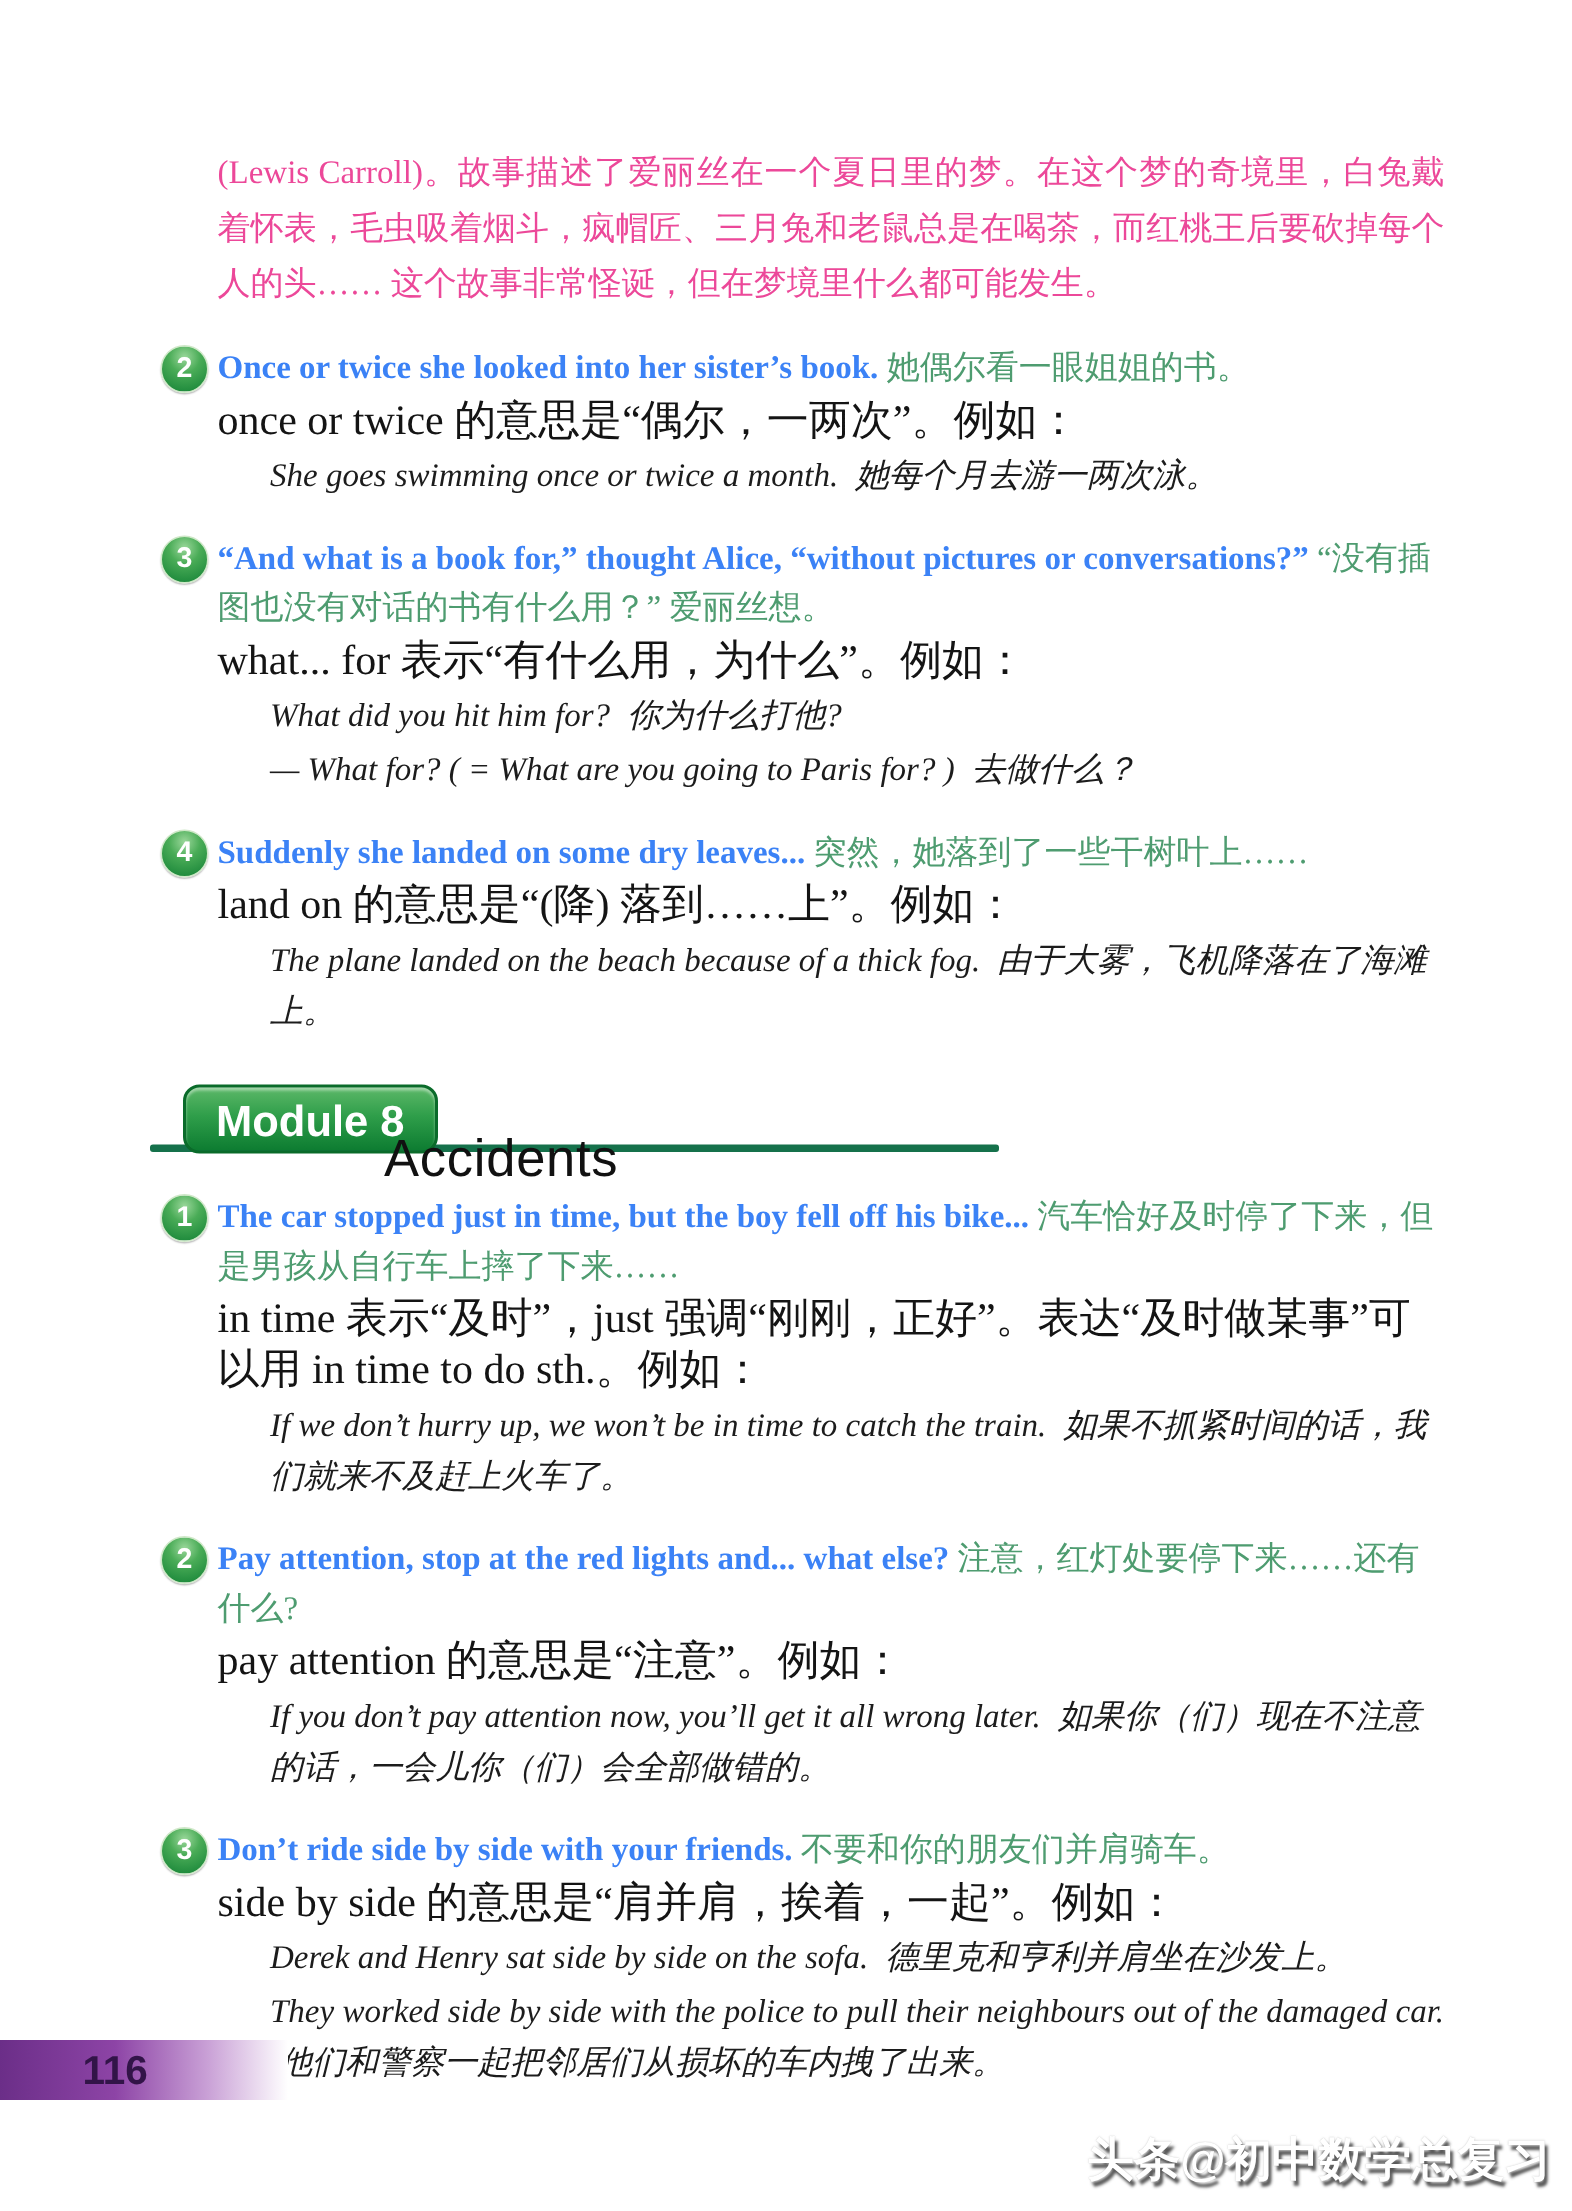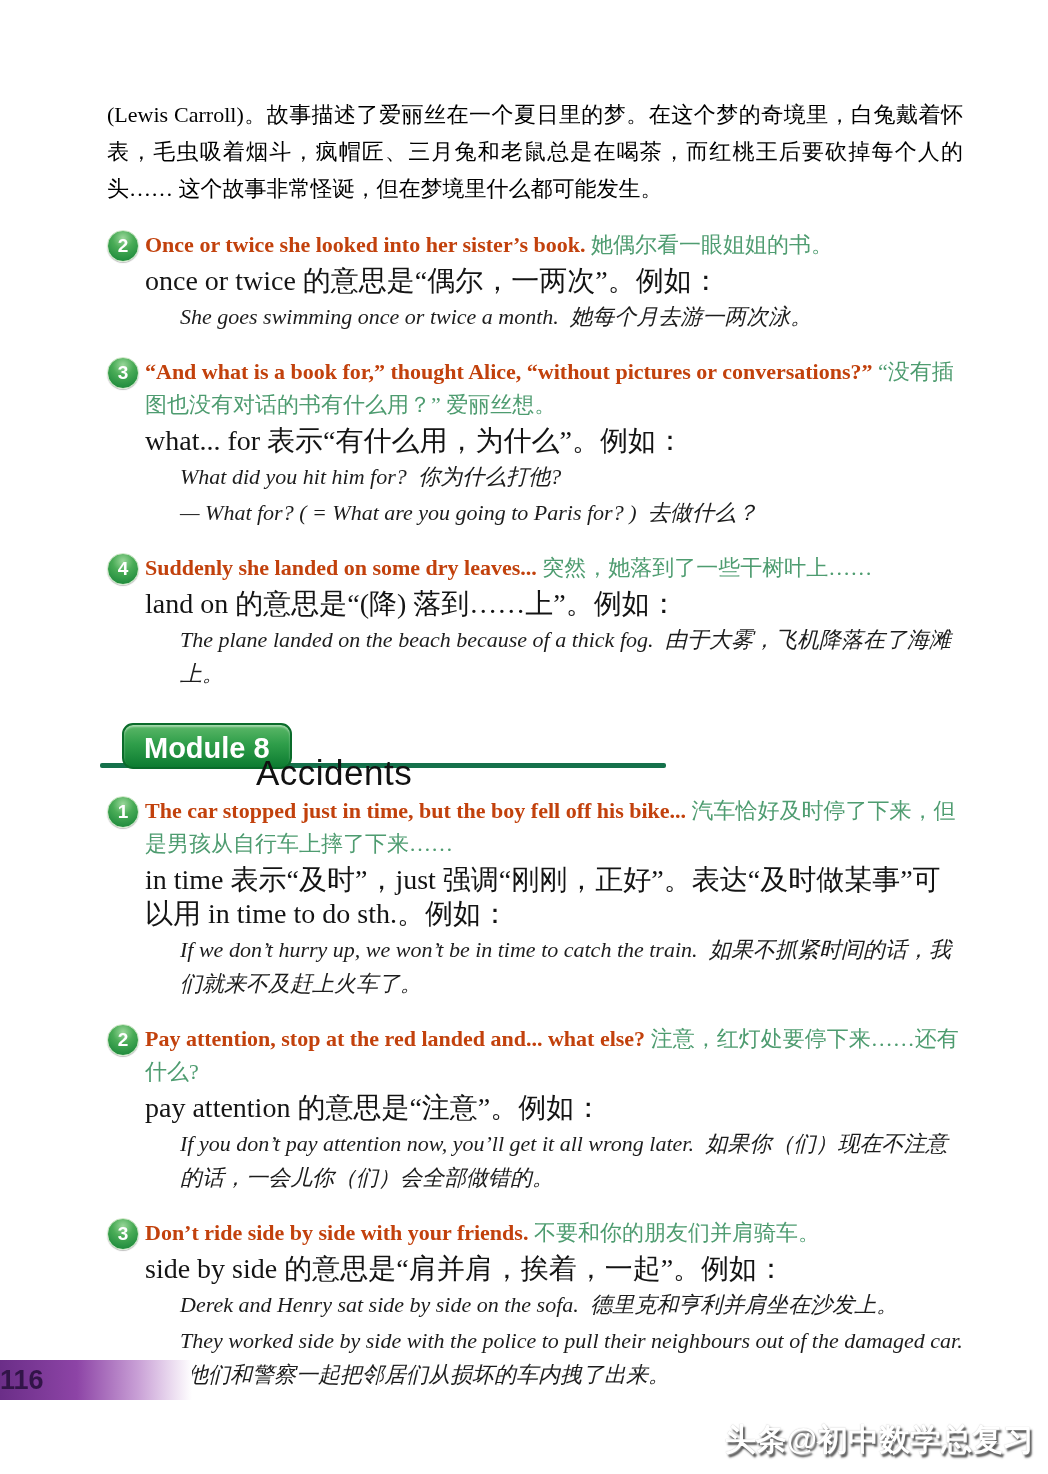--- a/index.html
+++ b/index.html
@@ -6,37 +6,38 @@
   .page{
     position:relative;
     width:1048px;height:1474px;
     background:#ffffff;
     overflow:hidden;
     font-family:"Liberation Serif","DejaVu Serif",serif;
     color:#1c1c1c;
   }
   .content{position:absolute;left:107px;top:96px;width:856px;}
   .intro{
+    margin-left:38px;
     font-size:22px;line-height:37px;
     text-align:justify;
-    color:#000000;
+    color:#ec4899;
   }
   .item{position:relative;padding-left:38px;margin-top:21px;}
   .num-badge{
     position:absolute;left:0;top:2px;
     width:30px;height:30px;border-radius:50%;
     background:radial-gradient(circle at 50% 24%, #9ad79a 0%, #4aac57 38%, #118034 100%);
     border:1px solid #cfe8c8;
     box-shadow:0 1px 1px rgba(0,0,0,0.25);
     color:#ffffff;
     font-family:"Liberation Sans",sans-serif;
     font-weight:bold;font-size:19px;line-height:30px;text-align:center;
   }
   .heading{font-size:22px;line-height:33px;}
-  .heading .en{font-weight:bold;color:#c2410c;}
+  .heading .en{font-weight:bold;color:#3b82f6;}
   .heading .zh{font-weight:normal;color:#4e9c70;}
   .note{font-size:28px;line-height:34px;margin-top:3px;color:#141414;}
   .example{
     margin-left:35px;margin-top:2px;
     font-style:italic;font-size:22px;line-height:34px;color:#1c1c1c;
   }
   .example .ex-zh{margin-left:6px;}
   .module-header{position:relative;height:50px;margin:32px 0 6px -9px;}
   .module-line{
     position:absolute;left:2px;top:40px;width:566px;height:5px;
@@ -60,20 +61,21 @@
     font-family:"Liberation Sans",sans-serif;
     font-weight:normal;font-size:35px;line-height:44px;
     color:#111111;letter-spacing:0.5px;margin-top:27px;
   }
   .page-bar{
     position:absolute;left:0;top:1360px;
     width:192px;height:40px;
     background:linear-gradient(90deg,#6b2e88 0%,#8d44a6 40%,#c9a0d6 72%,#ffffff 100%);
   }
   .page-number{
+    margin-left:55px;
     color:#321448;
     font-family:"Liberation Sans",sans-serif;
     font-weight:bold;font-size:27px;line-height:40px;
   }
   .watermark{
     position:absolute;right:14px;top:1420px;
     color:#ffffff;
     font-family:"Liberation Sans",sans-serif;
     font-weight:bold;font-size:31px;line-height:40px;
     text-shadow:2px 3px 2px rgba(70,70,70,0.9), 0 0 1px rgba(120,120,120,0.5);
@@ -145,21 +147,21 @@
       <div class="note">in time 表示“及时”，just 强调“刚刚，正好”。表达“及时做某事”可以用 in time to do sth.。例如：</div>
       <div class="example">
         <span class="ex-en">If we don’t hurry up, we won’t be in time to catch the train.</span>
         <span class="ex-zh">如果不抓紧时间的话，我们就来不及赶上火车了。</span>
       </div>
     </div>
 
     <div class="item">
       <div class="num-badge">2</div>
       <div class="heading">
-        <span class="en">Pay attention, stop at the red landed and... what else?</span>
+        <span class="en">Pay attention, stop at the red lights and... what else?</span>
         <span class="zh">注意，红灯处要停下来……还有什么?</span>
       </div>
       <div class="note">pay attention 的意思是“注意”。例如：</div>
       <div class="example">
         <span class="ex-en">If you don’t pay attention now, you’ll get it all wrong later.</span>
         <span class="ex-zh">如果你（们）现在不注意的话，一会儿你（们）会全部做错的。</span>
       </div>
     </div>
 
     <div class="item">

